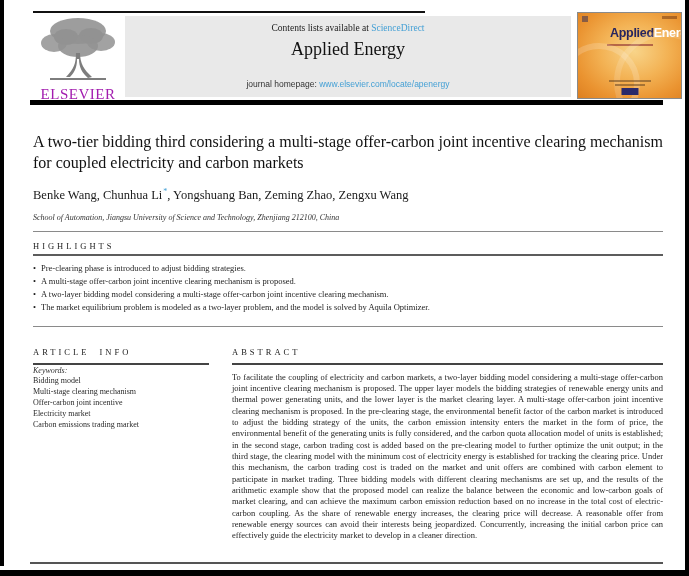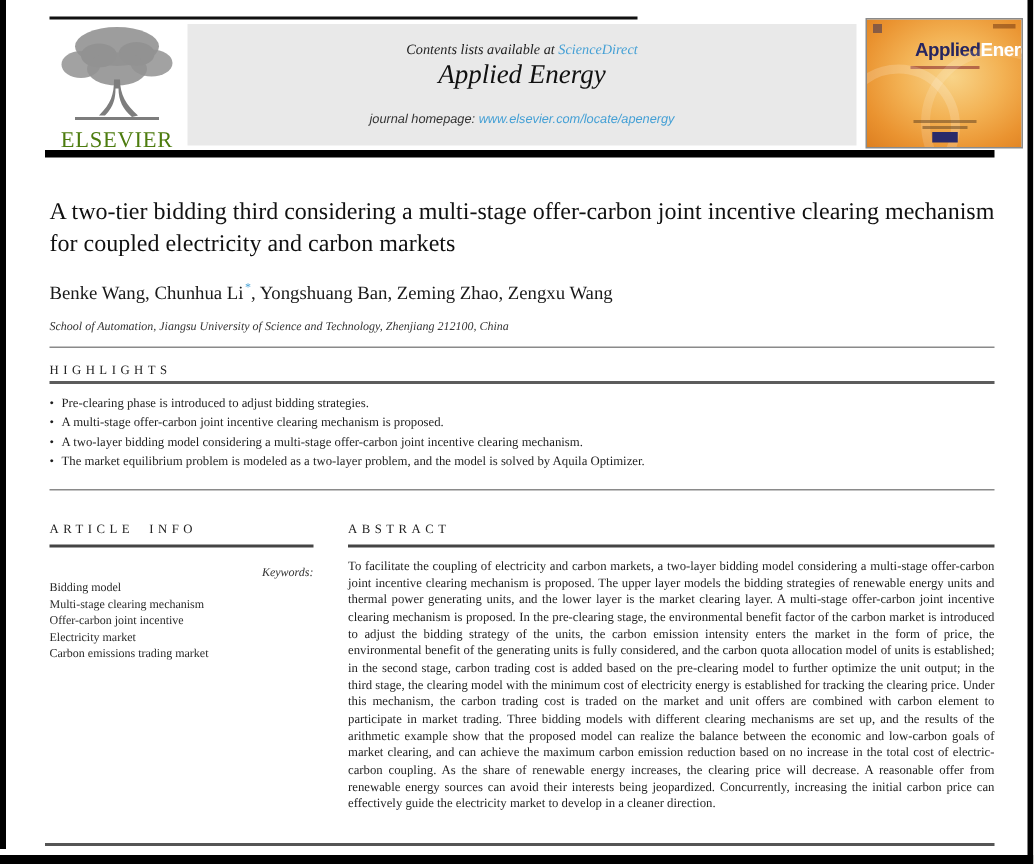--- a/index.html
+++ b/index.html
@@ -8,24 +8,24 @@
   
   .strip{position:absolute;background:#000;}
   .strip-left{left:0;top:10;width:4px;height:566px;}
   .strip-right{left:685px;top:0;width:4px;height:576px;}
   .strip-bottom{left:0;top:570px;width:689px;height:6px;}
   .top-rule{position:absolute;left:33px;top:11px;width:392px;height:2px;background:#111;}
 
   
   .logo-block{position:absolute;left:33px;top:15px;width:90px;text-align:center;}
   .logo-block svg{display:block;margin:0 auto;}
-  .publisher-name{font-size:15px;letter-spacing:.5px;color:#4d7c0f;margin-top:1px;}
+  .publisher-name{font-size:15px;letter-spacing:.5px;color:#a21caf;margin-top:1px;}
   .gray-box{position:absolute;left:125px;top:16px;width:446px;height:81px;background:#e9e9e9;
-            display:flex;flex-direction:column;align-items:center;justify-content:center;
-            padding:7px 0 8px 0;box-sizing:border-box;font-style:italic;}
+            display:flex;flex-direction:column;align-items:center;justify-content:space-between;
+            padding:7px 0 8px 0;box-sizing:border-box;}
   .contents-line{font-size:9.5px;color:#222;}
   .link{color:#45a0d5;cursor:pointer;}
   .journal-title{font-size:18px;color:#111;}
   .homepage-line{font-family:"Liberation Sans", sans-serif;font-size:8.5px;color:#333;margin-top:14px;}
 
   
   .cover{position:absolute;left:577px;top:12px;width:105px;height:87px;border:1px solid #8a8a8a;
          box-sizing:border-box;overflow:hidden;
          background:radial-gradient(ellipse at 55% 45%, #f8d489 0%, #f3b254 42%, #ea9330 75%, #dd7f20 100%);}
   .cover-brand{margin-top:13px;text-align:center;font-family:"Liberation Sans", sans-serif;
@@ -60,21 +60,21 @@
   .sec-head{font-size:8.5px;letter-spacing:3px;word-spacing:5px;color:#222;}
   .hl-head{position:absolute;left:33px;top:241px;}
   .hl-list{position:absolute;left:33px;top:262px;width:630px;margin:0;padding:0;list-style:none;}
   .hl-list li{font-size:8.5px;line-height:13px;color:#1e1e1e;padding-left:8px;position:relative;}
   .hl-list li::before{content:"\2022";position:absolute;left:0;top:0;}
 
   
   .info-col{position:absolute;left:33px;top:347px;width:176px;}
   .abs-col{position:absolute;left:232px;top:347px;width:431px;}
   .col-rule{height:1.5px;background:#444;margin-top:6px;}
-  .kw-label{font-size:8px;font-style:italic;color:#333;margin-top:12px;text-align:right;}
+  .kw-label{font-size:8px;font-style:italic;color:#333;margin-top:1px;}
   .kw-list div{font-size:8px;line-height:11px;color:#2a2a2a;}
   .abstract-text{margin:7px 0 0 0;font-size:8.5px;line-height:11.35px;text-align:justify;color:#1e1e1e;}
 </style>
 </head>
 <body>
 
 <div class="canvas">
 
   <div class="top-rule"></div>
 

